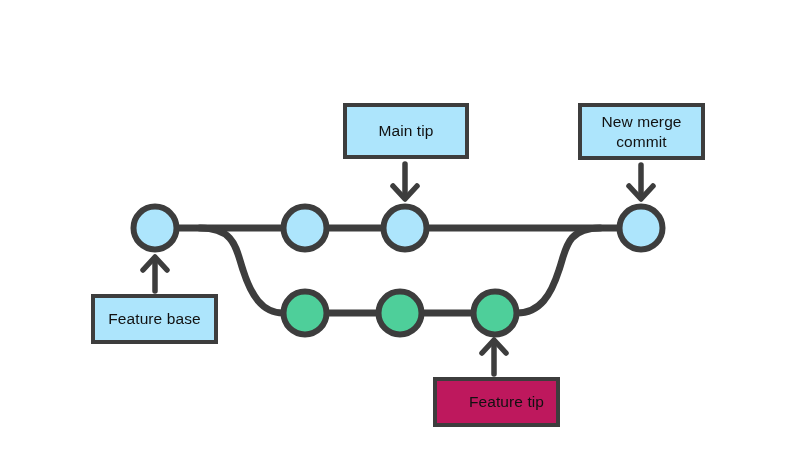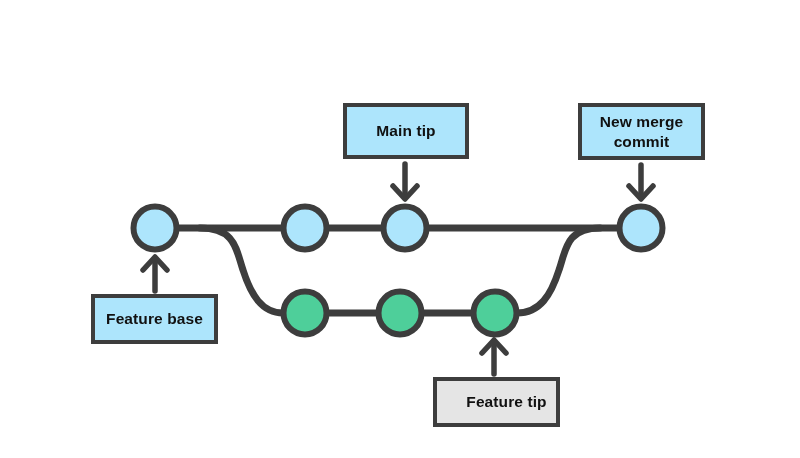--- a/index.html
+++ b/index.html
@@ -11,21 +11,20 @@
     width: 800px;
     height: 458px;
     font-family: "Liberation Sans", sans-serif;
     overflow: hidden;
   }
   #diagram-root {
     position: relative;
     width: 800px;
     height: 458px;
     background: #ffffff;
-    font-weight: bold;
   }
   svg#git-graph {
     position: absolute;
     top: 0;
     left: 0;
     width: 800px;
     height: 458px;
   }
   .label-box {
     position: absolute;
@@ -40,21 +39,21 @@
     line-height: 1.25;
     letter-spacing: 0.1px;
     font-family: "Liberation Sans", sans-serif;
   }
   .label-box .box-text {
     display: block;
     white-space: pre-line;
     padding: 0 6px;
   }
   .box-blue { background: #ade5fc; }
-  .box-green { background: #e5e5e5; padding-left: 20px; }
+  .box-green { background: #be185d; padding-left: 20px; }
 
   #box-main-tip     { left: 343px; top: 103px; width: 126px; height: 56px; }
   #box-new-merge    { left: 578px; top: 103px; width: 127px; height: 57px; }
   #box-common-base  { left: 91px;  top: 294px; width: 127px; height: 50px; }
   #box-feature-tip  { left: 433px; top: 377px; width: 127px; height: 50px; }
 </style>
 </head>
 <body>
 
 <div id="diagram-root">

